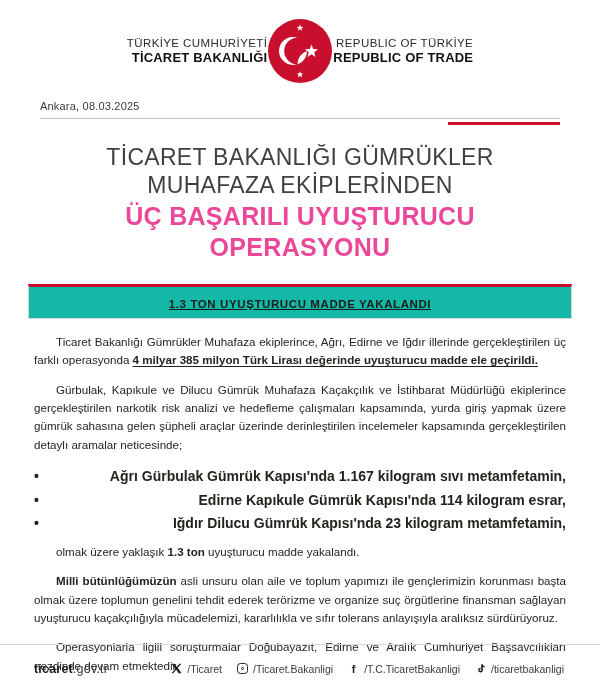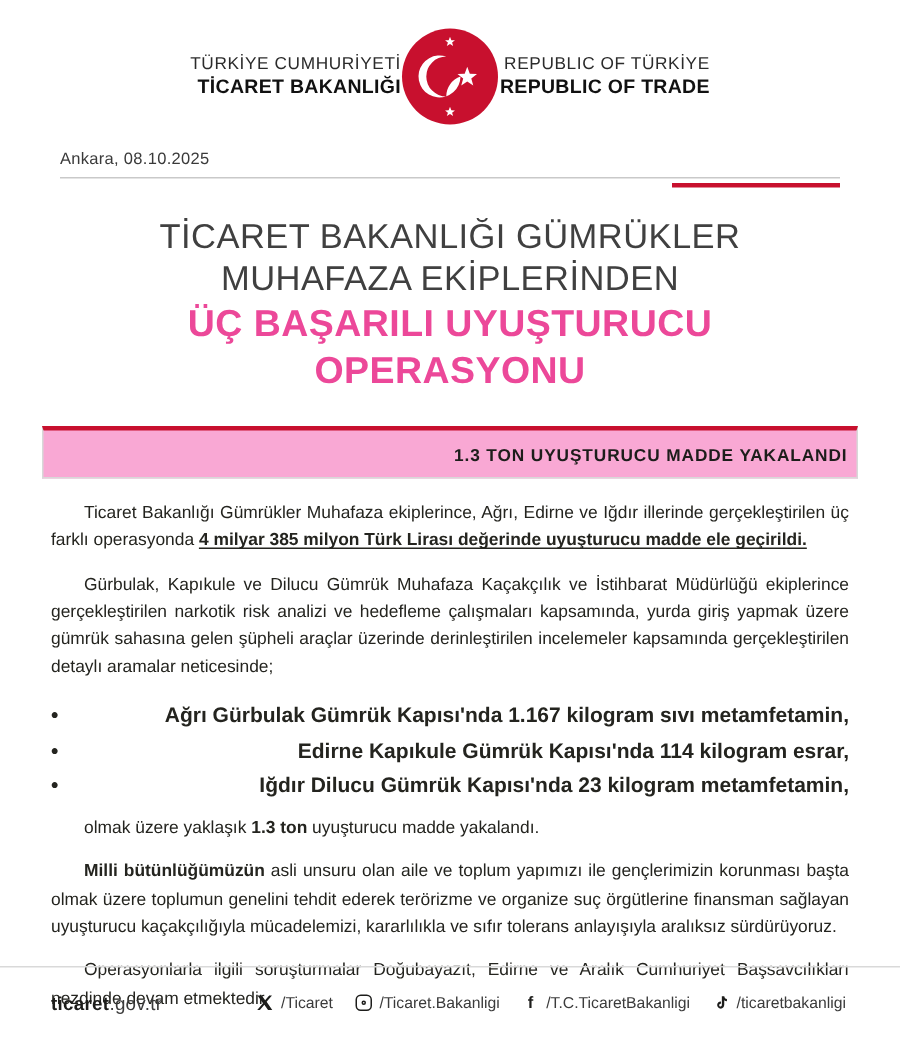--- a/index.html
+++ b/index.html
@@ -102,23 +102,24 @@
     line-height: 1.22;
     color: #ec4899;
   }
   .title-l3 { margin-top: 2px; }
 
   
   .subtitle-bar {
     margin: 22px 28px 0 28px;
     border: 1px solid #d8d8d8;
     border-top: 3px solid #c8102e;
-    background: #f9a8d4;
-    text-align: right;
+    background: #14b8a6;
+    text-align: center;
     padding: 7px 6px 6px 6px;
+    text-decoration: underline;
   }
   .subtitle-bar span {
     font-size: 11.5px;
     font-weight: 700;
     letter-spacing: 0.6px;
     color: #1d1d1b;
   }
 
   
   .body {
@@ -246,21 +247,21 @@
       </svg>
     </div>
 
     <div class="header-en">
       <div class="h-line1">REPUBLIC OF TÜRKİYE</div>
       <div class="h-line2">REPUBLIC OF TRADE</div>
     </div>
   </div>
 
   <div class="date-row">
-    <div class="date-text">Ankara, 08.10.2025</div>
+    <div class="date-text">Ankara, 08.03.2025</div>
     <div class="rule"></div>
     <div class="rule-red"></div>
   </div>
 
   <div class="title-block">
     <div class="title-l1">TİCARET BAKANLIĞI GÜMRÜKLER</div>
     <div class="title-l2">MUHAFAZA EKİPLERİNDEN</div>
     <div class="title-l3">ÜÇ BAŞARILI UYUŞTURUCU</div>
     <div class="title-l4">OPERASYONU</div>
   </div>

